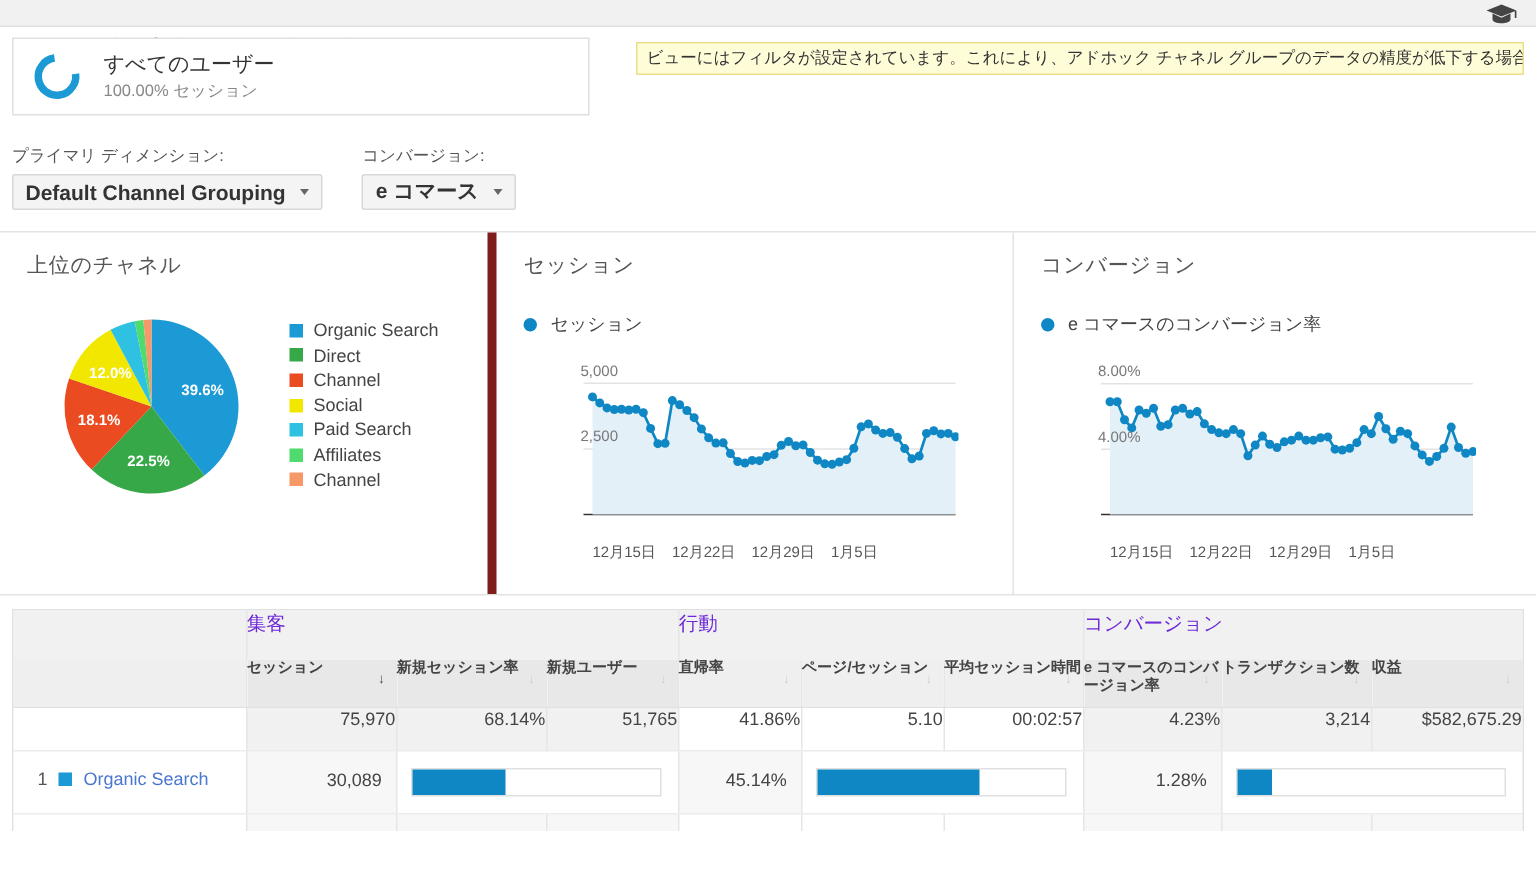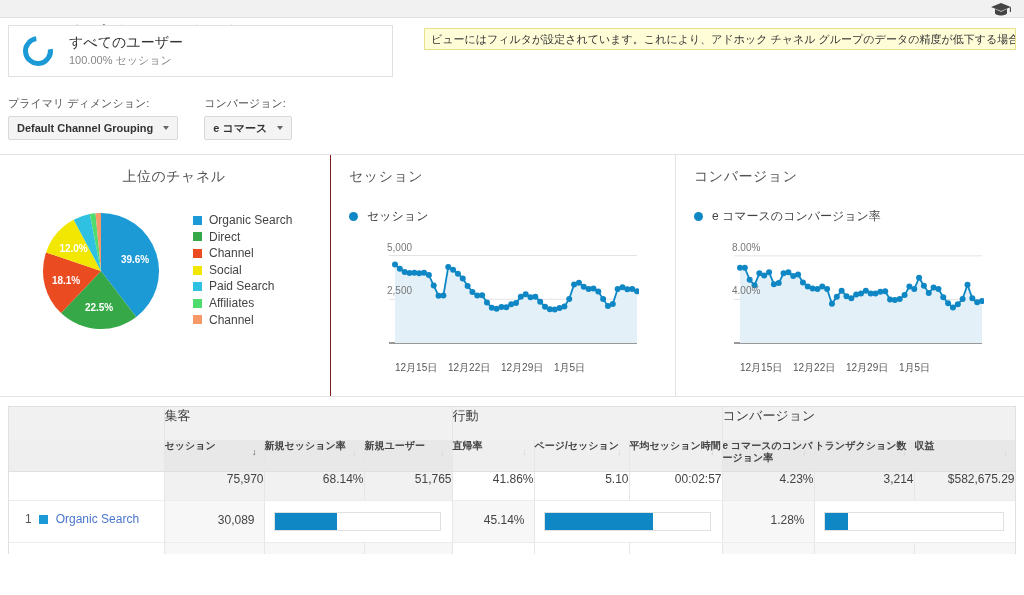--- a/index.html
+++ b/index.html
@@ -153,21 +153,21 @@
     margin-bottom: 5px;
   }
   .dim-select {
     display: inline-flex;
     align-items: center;
     background: #f4f4f4;
     border: 1px solid #d8d8d8;
     border-radius: 2px;
     height: 22px;
     padding: 0 8px;
-    font-size: 11px;
+    font-size: 14px;
     color: #333;
     font-weight: bold;
     cursor: pointer;
   }
   .dim-select .caret {
     border-top-color: #666;
     margin-left: 10px;
   }
 
   
@@ -177,21 +177,21 @@
     border-bottom: 1px solid #e3e3e3;
     height: 243px;
     display: flex;
     box-sizing: border-box;
   }
   .panel {
     position: relative;
     box-sizing: border-box;
     padding: 13px 0 0 18px;
   }
-  .panel.p1 { width: 331px; border-right: 1px solid #7f1d1d; text-align: center; }
+  .panel.p1 { width: 331px; border-right: 6px solid #7f1d1d; }
   .panel.p2 { width: 345px; border-right: 1px solid #e3e3e3; }
   .panel.p3 { width: 347px; }
   .panel-title {
     font-size: 14px;
     color: #555;
     font-weight: normal;
     letter-spacing: .5px;
   }
 
   
@@ -272,21 +272,21 @@
   }
   table.gatable td, table.gatable th {
     border-right: 1px solid #e6e6e6;
     vertical-align: top;
     padding: 0;
   }
   .grp-head td {
     background: #f1f1f1;
     height: 33px;
     font-size: 13px;
-    color: #404040;
+    color: #6d28d9;
     padding: 9px 0 0 9px;
     border-bottom: none;
     vertical-align: top;
   }
   .grp-head td.blank { background: #f1f1f1; }
   .col-head td {
     background: #efefef;
     height: 31px;
     font-size: 10px;
     font-weight: bold;

